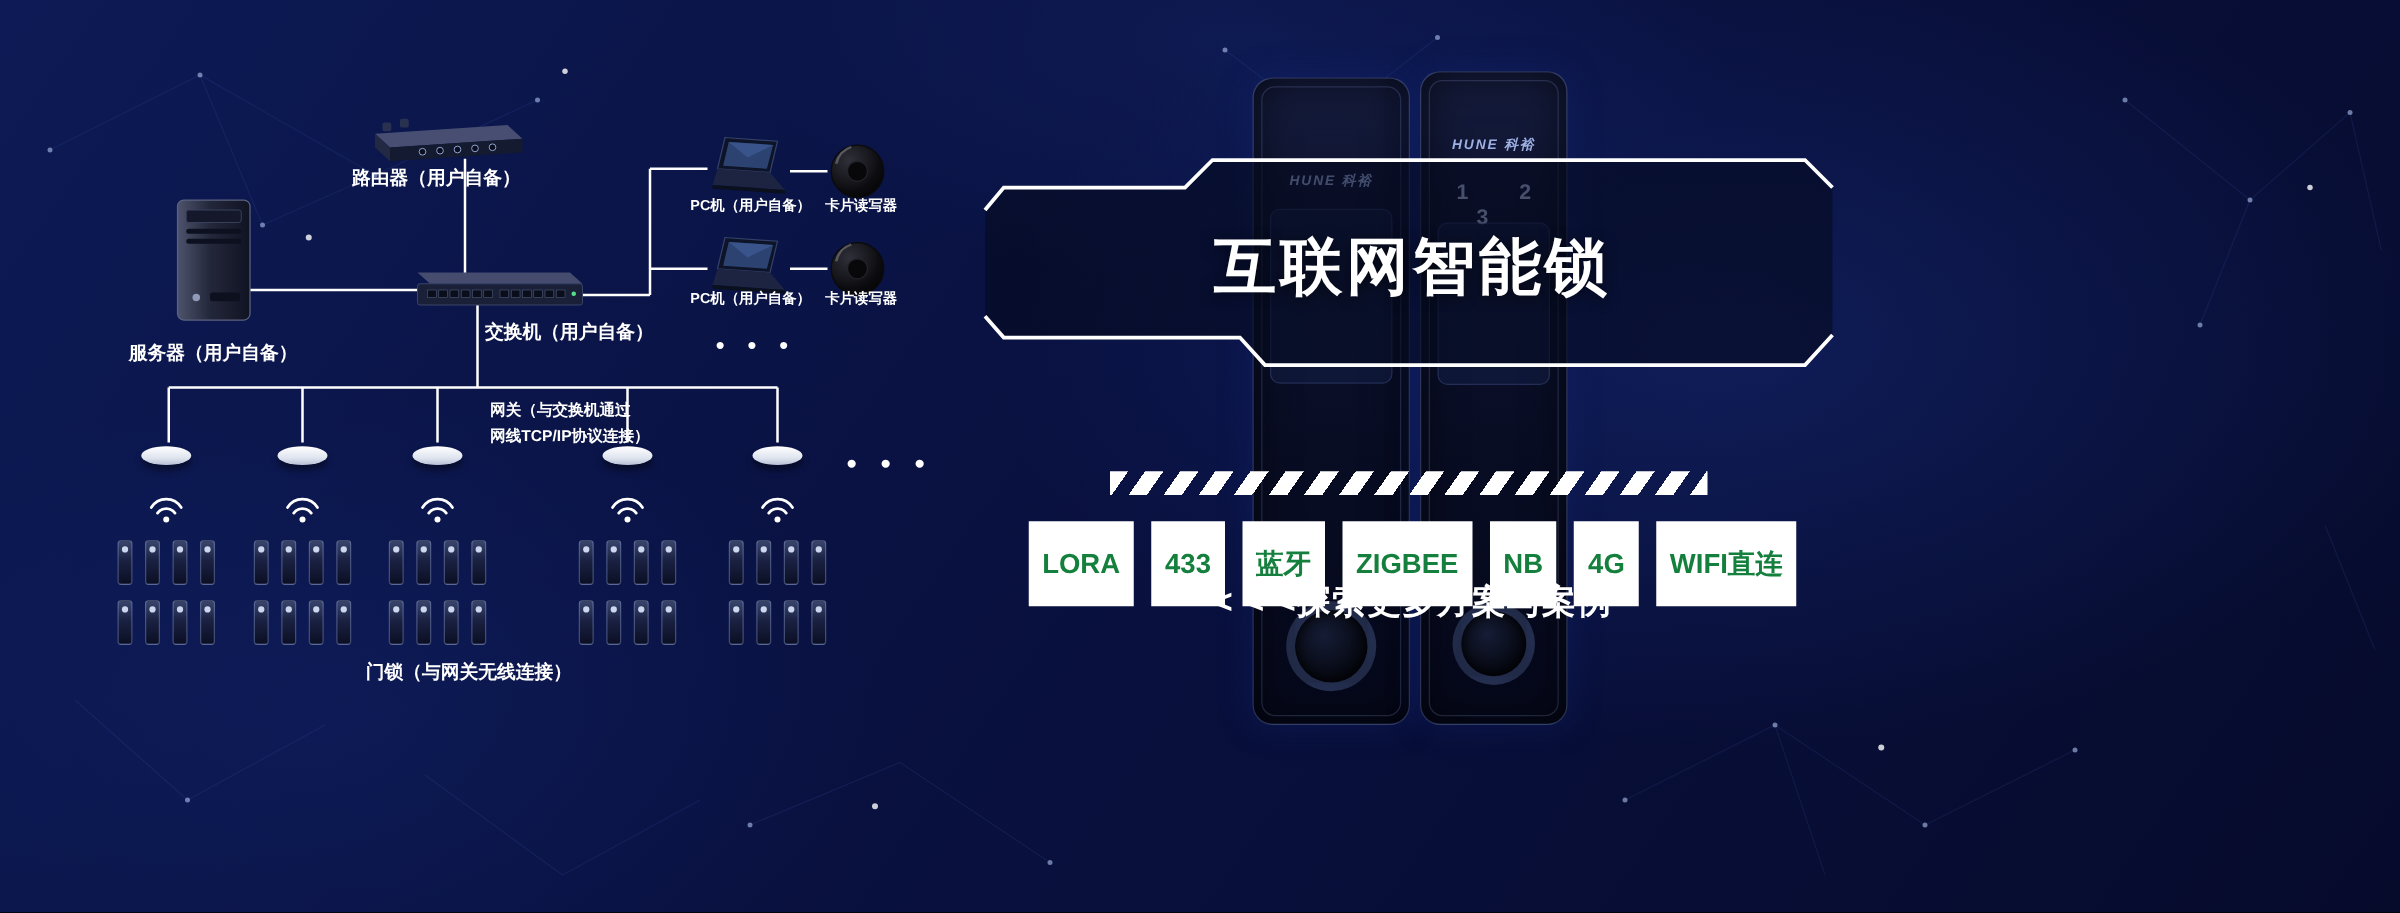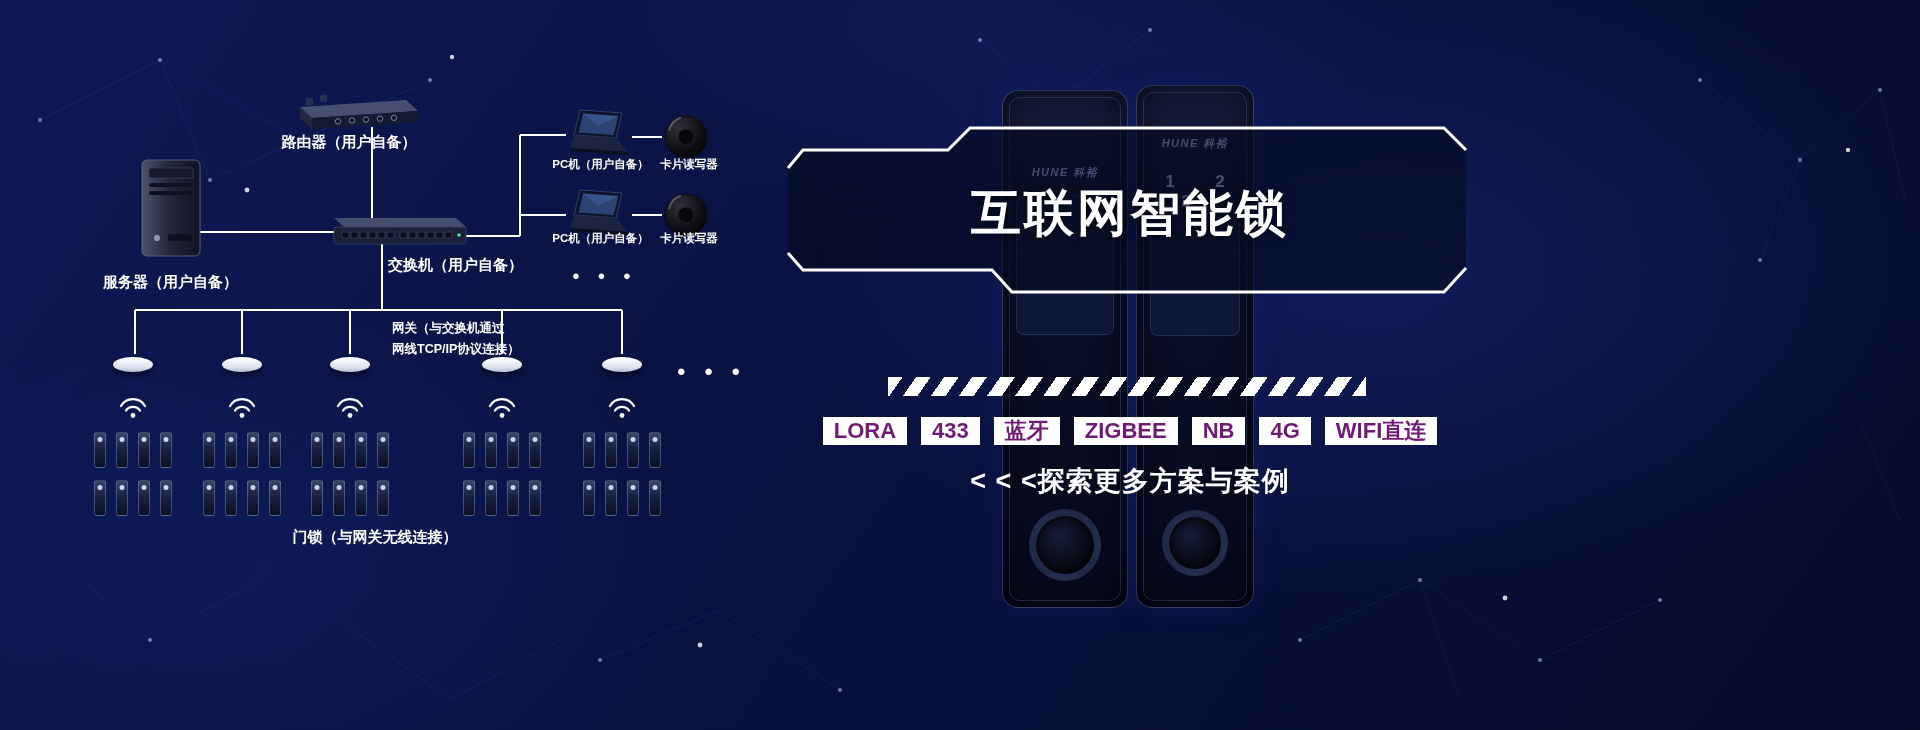--- a/index.html
+++ b/index.html
@@ -30,21 +30,21 @@
   .lock { width:12px; height:36px; border-radius:3px; position:relative;
     background:linear-gradient(180deg,#3a456c 0%,#1a2142 45%,#0b0f24 100%);
     border:1px solid rgba(140,160,215,0.4); }
   .lock::after { content:''; position:absolute; left:50%; top:4px; transform:translateX(-50%);
     width:5px; height:5px; border-radius:50%; background:#ccd6ef; }
 
   
   .lock-photo { border-radius:16px;
     background:linear-gradient(180deg,#151b3c 0%,#0b102a 30%,#05081a 100%);
     border:1px solid rgba(110,130,190,0.35);
-    box-shadow: inset 0 0 34px rgba(0,0,0,0.65), 0 0 26px rgba(20,40,120,0.35); margin-top: 28px; }
+    box-shadow: inset 0 0 34px rgba(0,0,0,0.65), 0 0 26px rgba(20,40,120,0.35); }
   .lock-photo .bezel { position:absolute; inset:6px; border-radius:11px;
     border:1px solid rgba(130,150,205,0.22); }
   .lock-photo .brand { position:absolute; width:100%; text-align:center;
     font-size:11px; font-weight:700; letter-spacing:1.5px; color:#9db0e4; font-style:italic; }
   .lock-photo .screen { position:absolute; left:13px; right:13px; border-radius:8px;
     background:rgba(26,40,90,0.35); border:1px solid rgba(100,120,180,0.25); }
   .lock-photo .keypad { position:absolute; width:100%; text-align:center;
     font-size:17px; font-weight:700; letter-spacing:18px; text-indent:18px; color:#aab6df; }
   .lock-photo .cam { position:absolute; left:50%; transform:translateX(-50%);
     border-radius:50%; border:7px solid rgba(55,70,115,0.55);
@@ -53,22 +53,22 @@
 
   
   .hero-title { left:785px; top:180px; width:690px; text-align:center;
     font-size:50px; line-height:66px; font-weight:900; letter-spacing:3px; color:#fff;
     text-shadow:0 2px 10px rgba(0,0,0,0.55); white-space:nowrap; }
   .hero-subtitle { left:770px; top:330px; width:720px; text-align:center;
     font-size:29px; font-weight:600; letter-spacing:1px; color:#fff; white-space:nowrap; }
   .stripes { left:888px; top:377px; width:478px; height:19px;
     background:repeating-linear-gradient(125deg, #ffffff 0 12px, transparent 12px 23px); }
   .tag-row { left:775px; top:417px; width:710px; display:flex; justify-content:center; gap:14px; }
-  .tag { background:#fff; color:#701a75; font-weight:700; font-size:22px;
-    padding:0 11px; line-height:1.25; white-space:nowrap; }
+  .tag { background:#fff; color:#15803d; font-weight:700; font-size:22px;
+    padding:20px 11px; line-height:1.25; white-space:nowrap; }
   .cta { left:775px; top:463px; width:710px; text-align:center;
     font-size:27px; font-weight:600; letter-spacing:1px; color:#fff; white-space:nowrap; }
 </style>
 </head>
 <body>
 
 <div id="canvas">
 
   <svg class="abs" style="left:0;top:0" width="1920" height="730" viewBox="0 0 1920 730">
     <g stroke="rgba(100,140,240,0.10)" stroke-width="1" fill="none">

